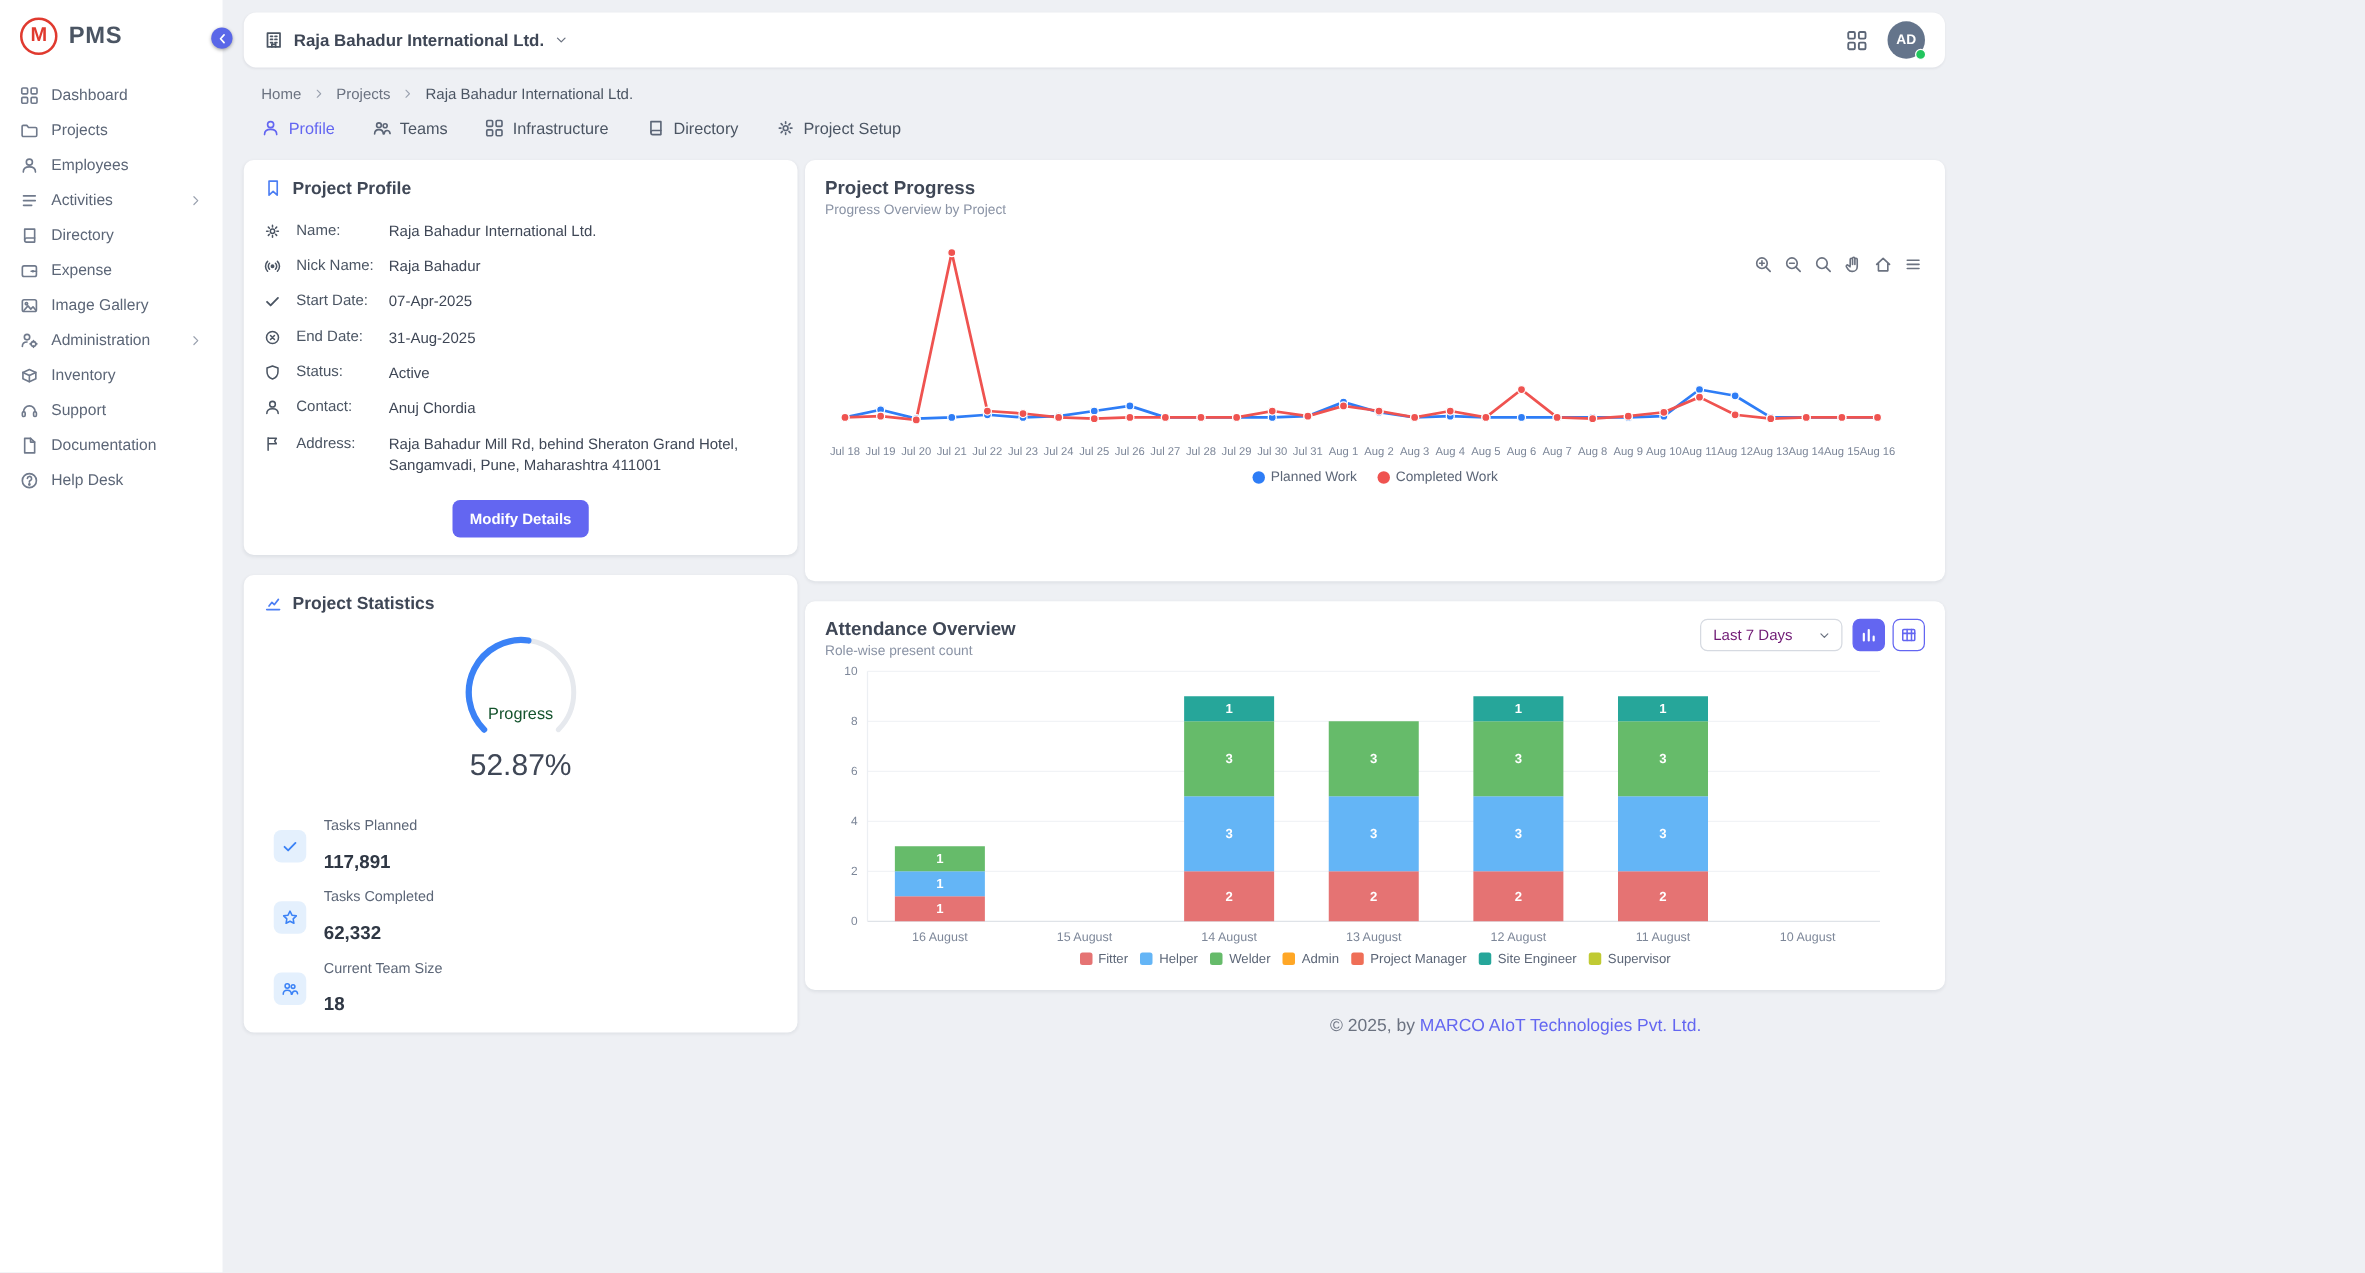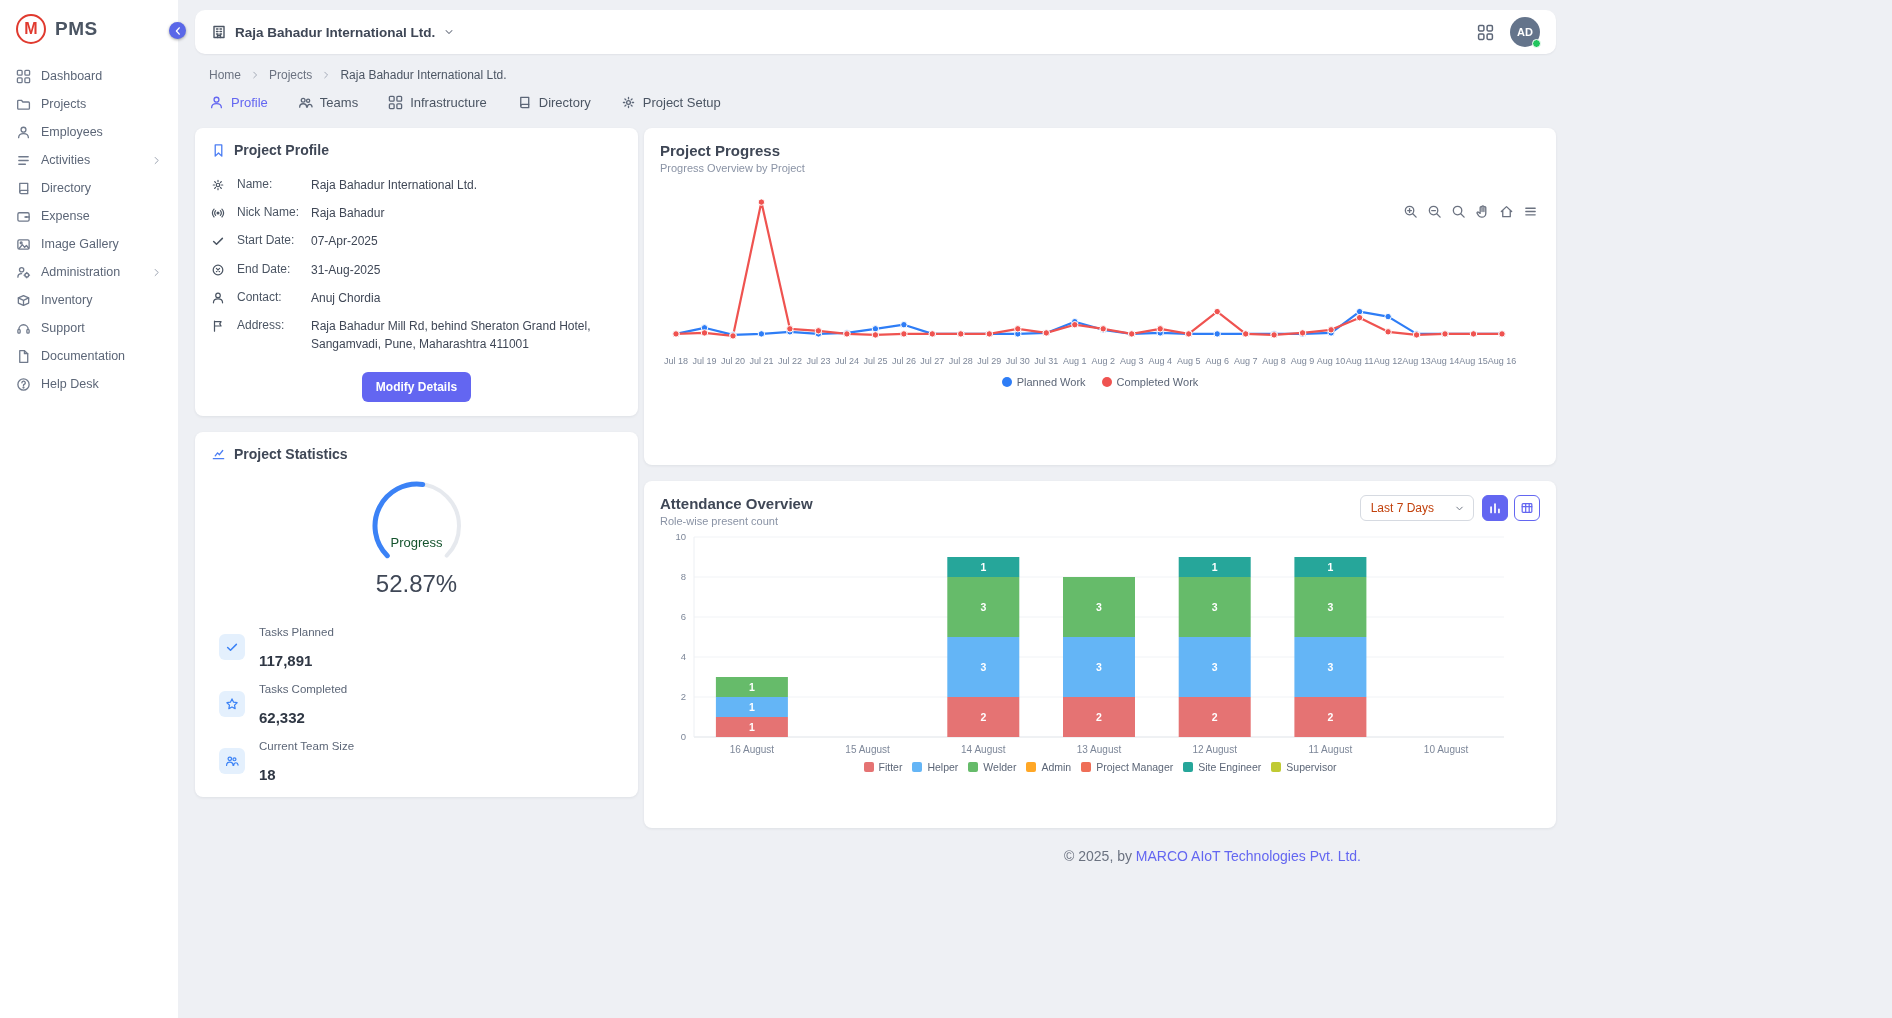--- a/index.html
+++ b/index.html
@@ -91,24 +91,24 @@
   .chart-toolbar{position:absolute;right:18px;top:76px;display:flex;gap:9px;color:#6b7280}
   .tb-icon{cursor:pointer}
   .tb-icon svg{width:15px;height:15px}
   #line-chart{margin-top:4px;display:block}
   .legend{display:flex;justify-content:center;gap:16px;font-size:11px;color:#5c6677;margin-top:2px;flex-wrap:wrap}
   .lg-item{display:flex;align-items:center;gap:5px;cursor:pointer}
   .lg-swatch{width:10px;height:10px;border-radius:2px;display:inline-block}
   .lg-swatch.round{border-radius:50%}
 
   
-  .attendance-card{height:347px}
+  .attendance-card{height:311px}
   .att-head{display:flex;justify-content:space-between;align-items:flex-start}
   .att-controls{display:flex;align-items:center;gap:8px}
-  .select{display:flex;align-items:center;gap:20px;border:1px solid #d6dae1;border-radius:6px;padding:5px 8px 5px 10px;font-size:12px;color:#c2410c;cursor:pointer;background:#fff}
+  .select{display:flex;align-items:center;gap:20px;border:1px solid #d6dae1;border-radius:6px;padding:5px 8px 5px 10px;font-size:12px;color:#701a75;cursor:pointer;background:#fff}
   .sel-chev{color:#6b7280}
   .sel-chev svg{width:11px;height:11px}
   .view-toggles{display:flex;gap:6px}
   .vt-btn{width:26px;height:26px;border-radius:6px;border:1px solid var(--accent);background:#fff;color:var(--accent);display:flex;align-items:center;justify-content:center;cursor:pointer;padding:0}
   .vt-btn.active{background:var(--accent);color:#fff}
   .vt-btn svg{width:14px;height:14px}
   #bar-chart{margin-top:2px;display:block}
   .legend.sq{font-size:10.5px;gap:10px;margin-top:0}
 
   .footer{font-size:14px;color:#6b7280;text-align:right;padding:4px 195px 0 0}
@@ -415,20 +415,29 @@
    </div>
               <div class="pf-row">
      <span class="icn pf-icon">
                   <svg viewBox="0 0 16 16" fill="none" stroke="currentColor" stroke-width="1.4" stroke-linecap="round" stroke-linejoin="round">
                     <circle cx="8" cy="8" r="5.5"></circle>
                     <path d="M6.2 6.2l3.6 3.6M9.8 6.2l-3.6 3.6"></path>
                   </svg>
                 </span>
      <span class="pf-label">End Date:</span>
      <span class="pf-value">31-Aug-2025</span>
+   </div>
+              <div class="pf-row">
+     <span class="icn pf-icon">
+                  <svg viewBox="0 0 16 16" fill="none" stroke="currentColor" stroke-width="1.4" stroke-linecap="round" stroke-linejoin="round">
+                    <path d="M8 2l5 1.8v3.4c0 3.2-2 5.6-5 6.8-3-1.2-5-3.6-5-6.8V3.8z"></path>
+                  </svg>
+                </span>
+     <span class="pf-label">Status:</span>
+     <span class="pf-value">Active</span>
    </div>
               <div class="pf-row">
      <span class="icn pf-icon">
                   <svg viewBox="0 0 16 16" fill="none" stroke="currentColor" stroke-width="1.4" stroke-linecap="round" stroke-linejoin="round">
                     <circle cx="8" cy="5" r="2.6"></circle>
                     <path d="M2.8 13.5c0-2.9 2.3-4.4 5.2-4.4s5.2 1.5 5.2 4.4"></path>
                   </svg>
                 </span>
      <span class="pf-label">Contact:</span>
      <span class="pf-value">Anuj Chordia</span>

